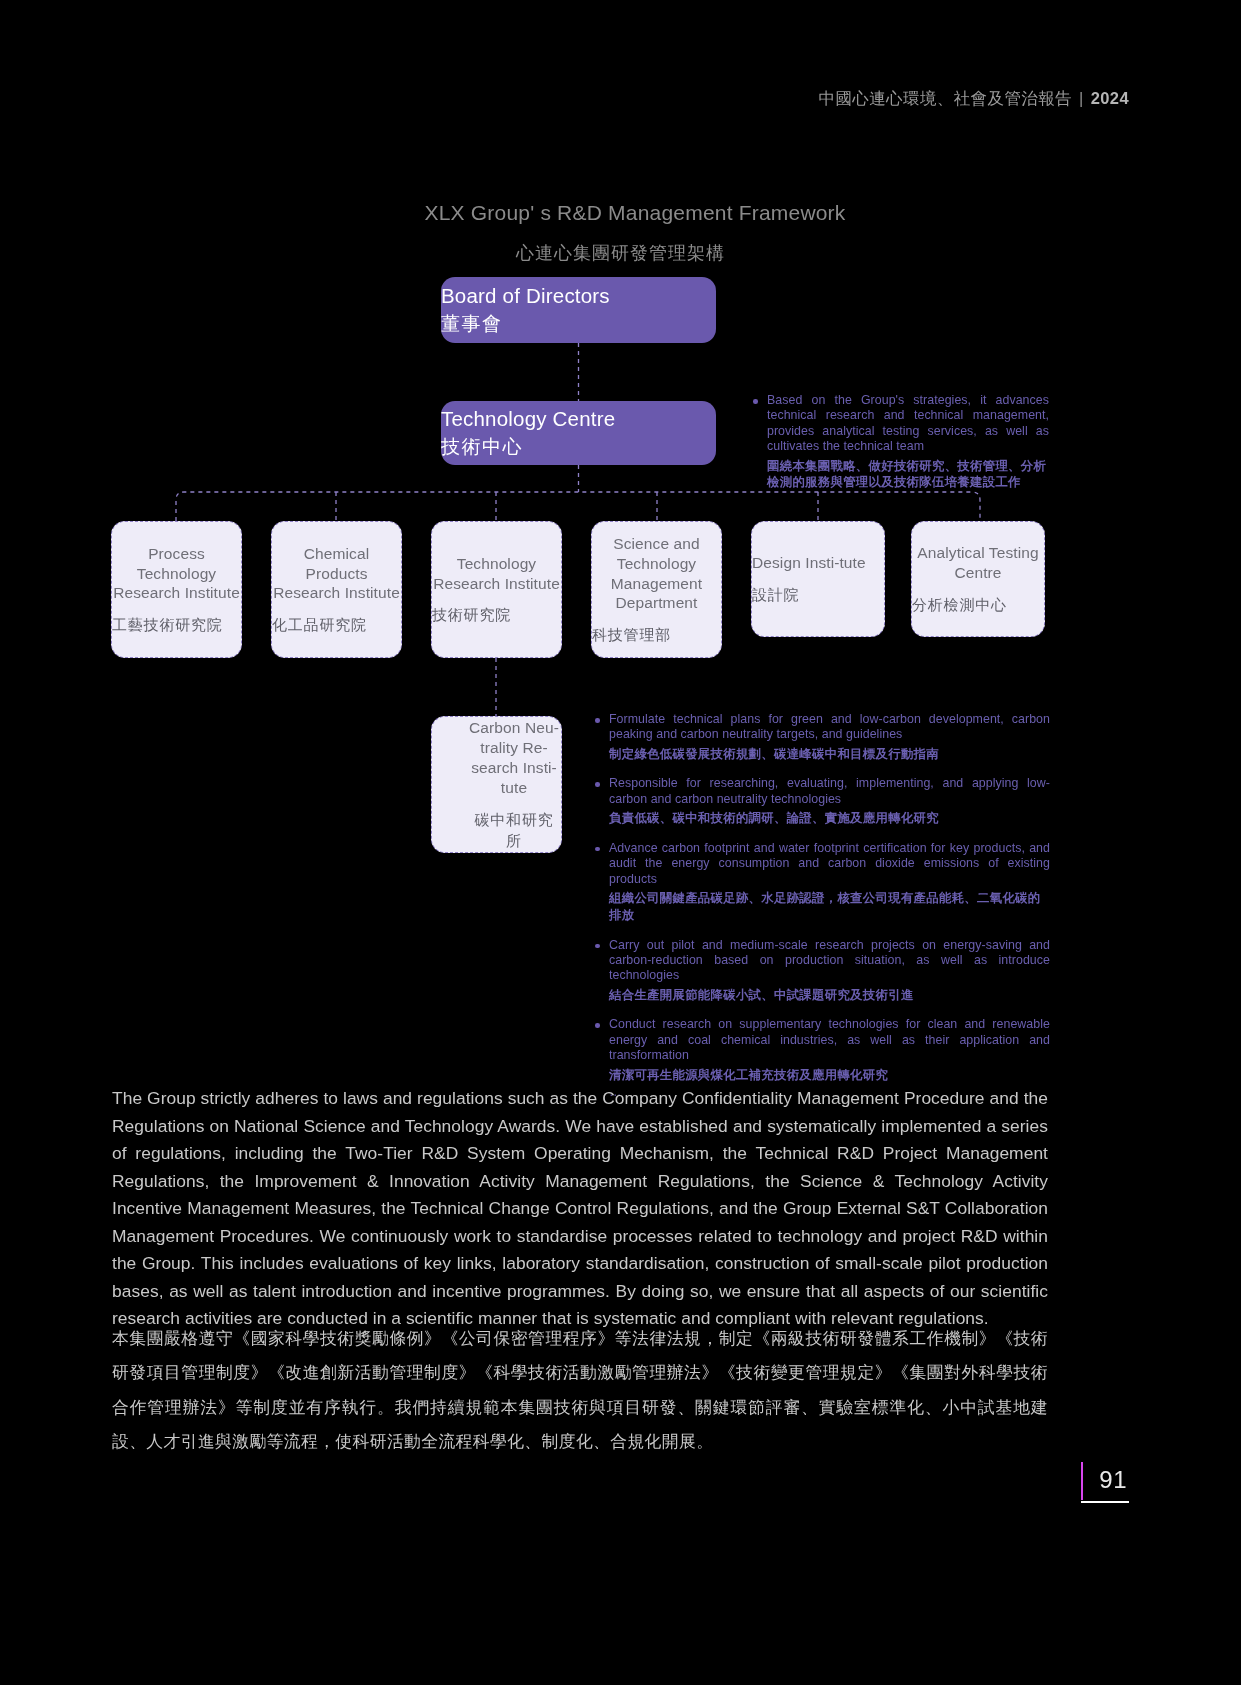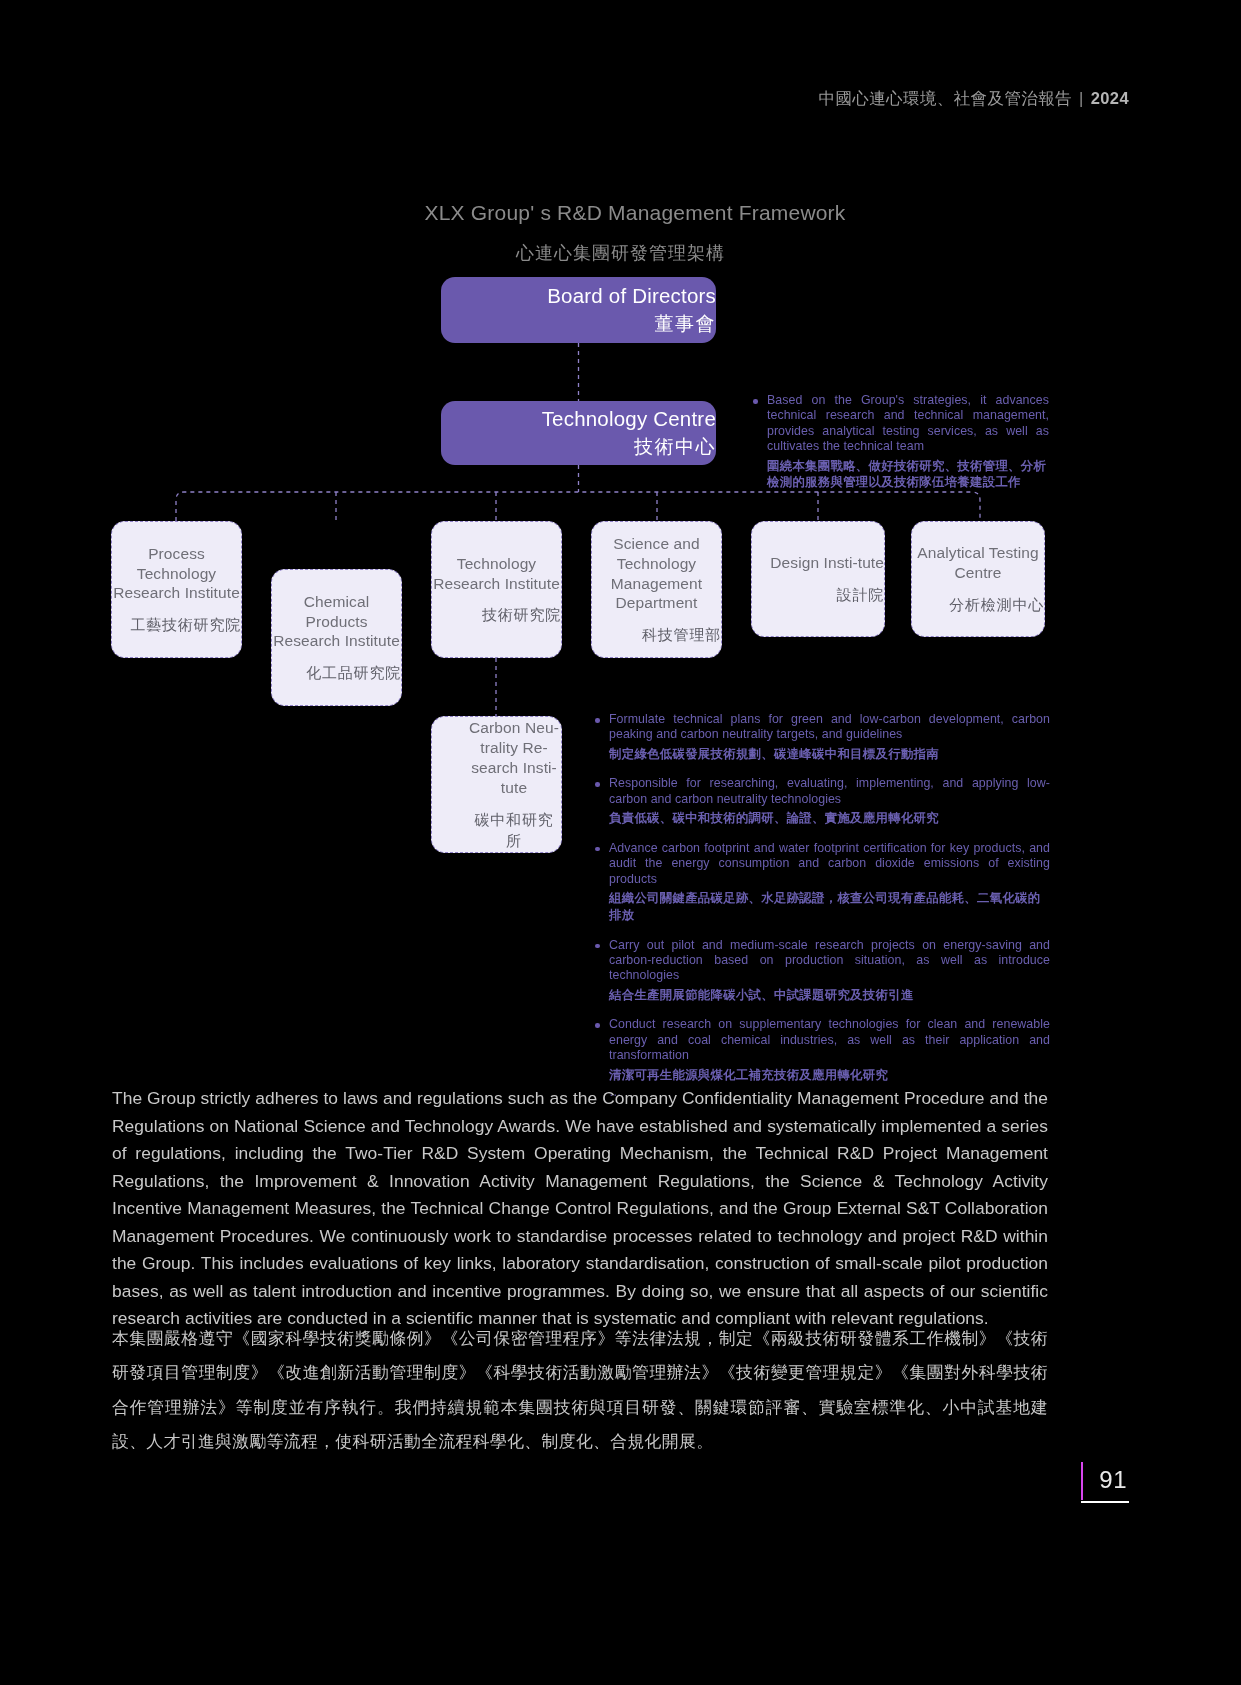--- a/index.html
+++ b/index.html
@@ -25,21 +25,21 @@
   }
   .fig-title .en{font-size:21px;letter-spacing:.2px;line-height:1.25;padding-left:29px;}
   .fig-title .zh{font-size:18px;letter-spacing:1px;line-height:1.35;margin-top:15px;}
 
   
   .diagram{position:absolute;top:0;left:0;width:1241px;height:1120px;}
   .svg-lines{position:absolute;top:0;left:0;width:1241px;height:1120px;}
 
   .node{
     position:absolute;box-sizing:border-box;
-    display:flex;flex-direction:column;align-items:flex-end;justify-content:center;
+    display:flex;flex-direction:column;align-items:flex-start;justify-content:center;
     text-align:center;border-radius:14px;
   }
   .node .en{line-height:1.28;}
   .node .zh{line-height:1.4;}
 
   .node-solid{
     background:#6a59ad;color:#ffffff;
   }
   .node-solid .en{font-size:20.5px;letter-spacing:.2px;}
   .node-solid .zh{font-size:19px;letter-spacing:1.5px;margin-top:2px;}
@@ -47,21 +47,21 @@
   .node-outline{
     background:#eeecf8;border:1.3px dashed #8f81c8;color:#6e6e76;
   }
   .node-outline .en{font-size:15.5px;letter-spacing:.1px;color:#6f6f77;}
   .node-outline .zh{font-size:15px;letter-spacing:.8px;margin-top:11px;color:#5f5f68;}
 
   #n-board{left:441px;top:277px;width:275px;height:66px;}
   #n-tech{left:441px;top:401px;width:275px;height:64px;}
 
   #n-b1{left:111px;top:521px;width:131px;height:137px;}
-  #n-b2{left:271px;top:521px;width:131px;height:137px;margin-top:48px;}
+  #n-b2{left:271px;top:521px;width:131px;height:137px;}
   #n-b3{left:431px;top:521px;width:131px;height:137px;}
   #n-b4{left:591px;top:521px;width:131px;height:137px;}
   #n-b5{left:751px;top:521px;width:134px;height:116px;}
   #n-b6{left:911px;top:521px;width:134px;height:116px;}
   #n-cn {left:431px;top:716px;width:131px;height:137px;padding-left:35px;}
 
   
   .bullets{position:absolute;}
   .bullet{position:relative;padding-left:14px;margin-bottom:14px;text-decoration:underline;}
   .bullet:last-child{margin-bottom:0;}

